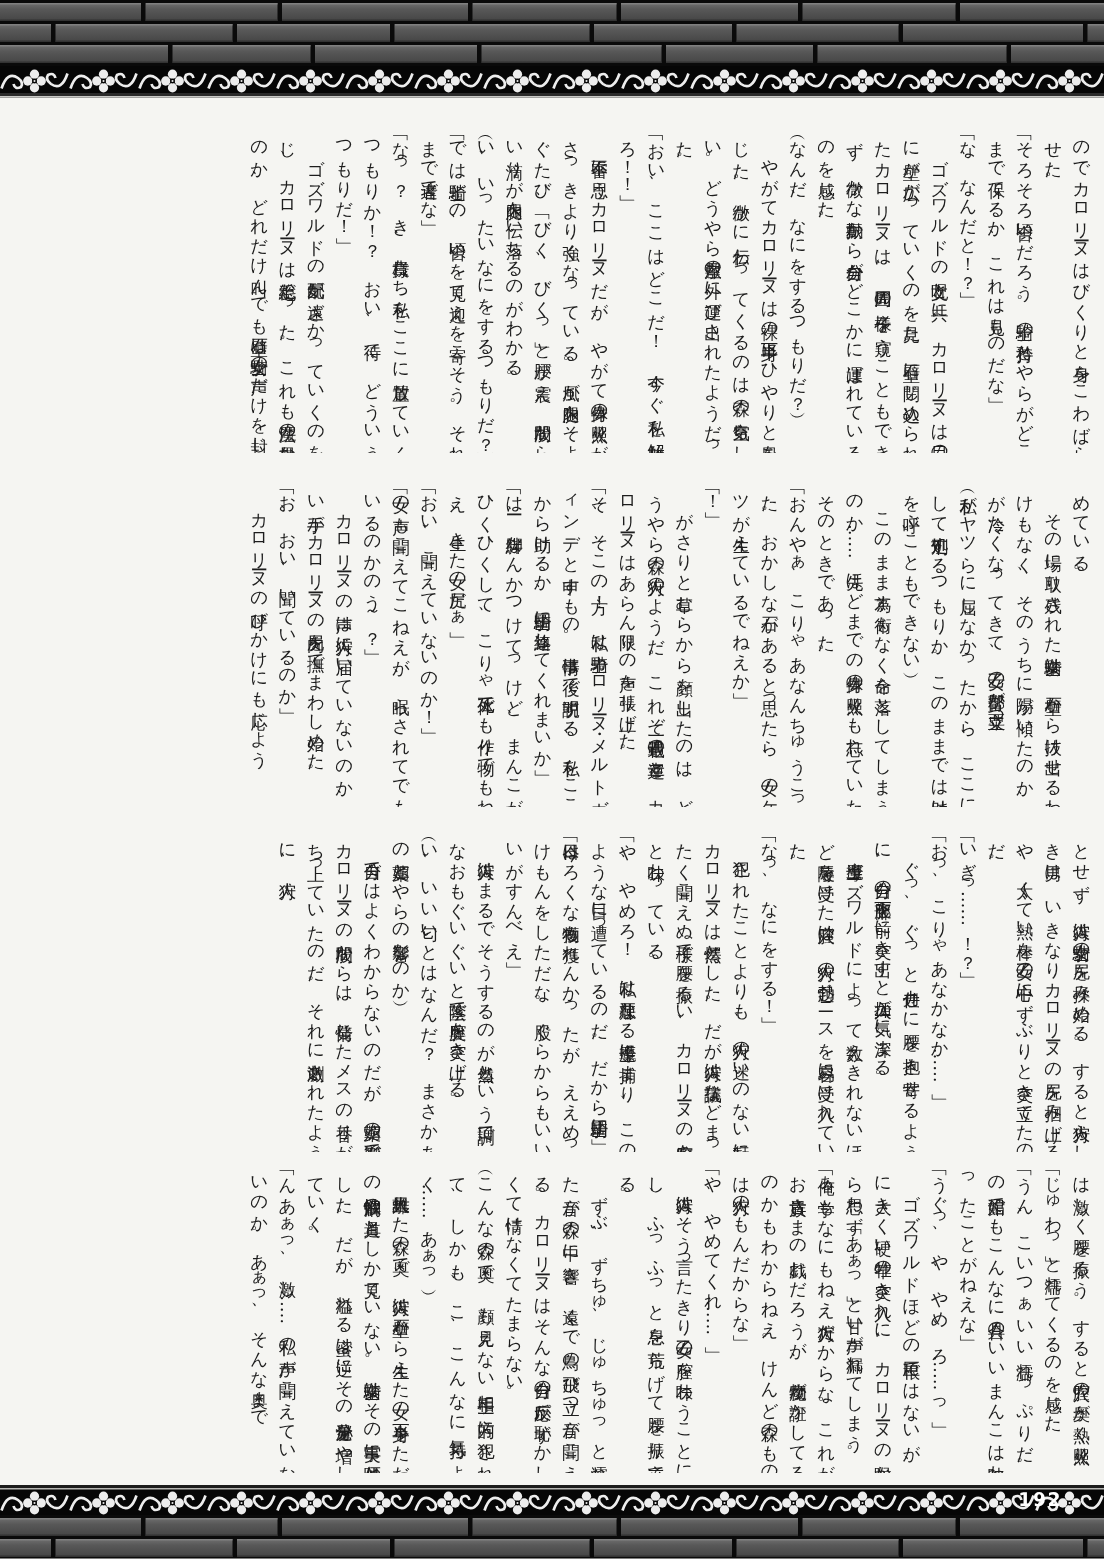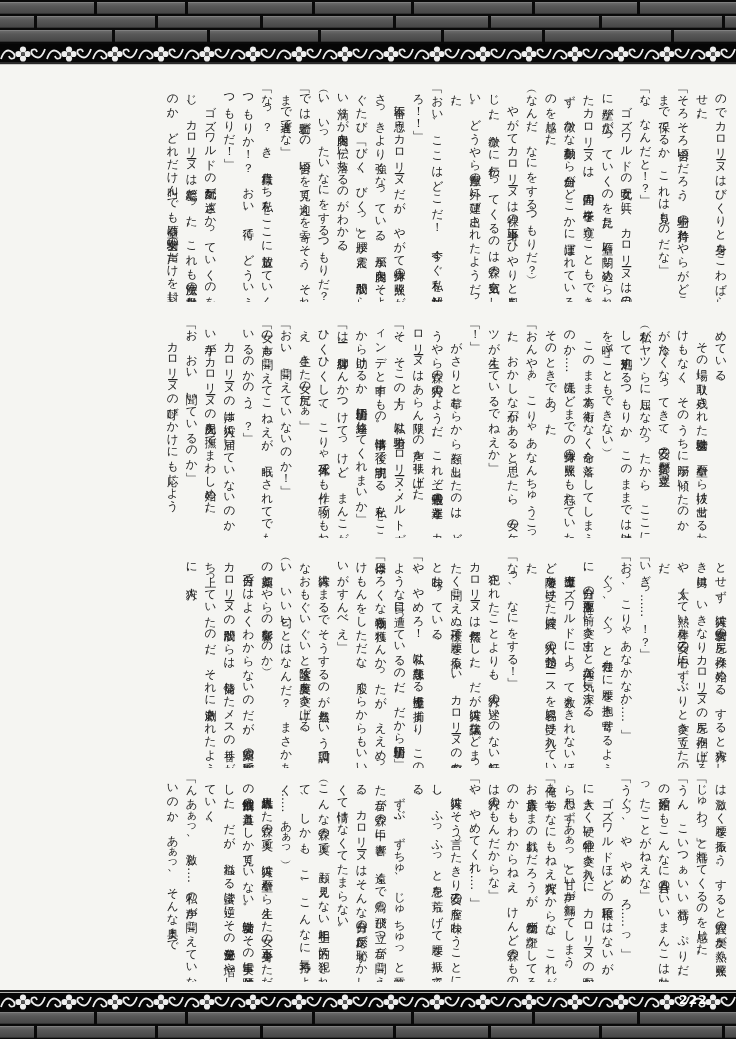--- a/index.html
+++ b/index.html
@@ -298,21 +298,21 @@
     <p>　ゴズワルドほどの巨根ではないが、十分に大きく硬い牡竿の突き入れに、カロリーヌの喉から思わず「あぁっ」と甘い声が漏れてしまう。</p>
     <p>「俺ぁ学もなにもねえ狩人だからな。これがお貴族さまの戯れだろうが、魔物が誑かしてるのかもわからねえ。けんど森のものは狩人のもんだからな」</p>
     <p>「や、やめてくれ……」</p>
     <p>　狩人はそう言ったきり乙女の膣を味わうことに専念し、ふっふっと息を荒らげて腰を振り立てる。</p>
     <p>　ずぶ、ずちゅ、じゅちゅっと濡れた音が森の中に響き、遠くで鳥の飛び立つ音が聞こえる。カロリーヌはそんな自分の反応が恥ずかしくて情けなくてたまらない。</p>
     <p>（こんな森の奥で、顔も見えない相手に一方的に犯されて、しかも、こ、こんなに気持ちよく……あぁっ）</p>
     <p>　人里離れた森の奥で、狩人は石壁から生えた女の下半身をただの性欲解消の道具としか見ていない。女騎士はその事実に唖然とした。だが、溢れる蜜は逆にその分泌量を増やしていく。</p>
     <p>「んあぁっ、激し……私の声が聞こえていないのか。あぁっ、そんな奥まで</p>
   </div>
 
-<span class="page-number">222</span>
+<span class="page-number">192</span>
 <div class="ornament ornament-bottom">
     <svg width="46" height="20" viewBox="0 0 46 20" xmlns="http://www.w3.org/2000/svg">
       <path d="M1 15 Q5 3 12 8 Q16 11 14 14 Q10 16 9 12" fill="none" stroke="#ededed" stroke-width="1.8"></path>
       <path d="M45 5 Q41 17 34 12 Q30 9 32 6 Q36 4 37 8" fill="none" stroke="#ededed" stroke-width="1.8"></path>
       <circle cx="23" cy="5.5" r="3.1" fill="#ededed"></circle>
       <circle cx="23" cy="14.5" r="3.1" fill="#ededed"></circle>
       <circle cx="18.5" cy="10" r="3.1" fill="#ededed"></circle>
       <circle cx="27.5" cy="10" r="3.1" fill="#ededed"></circle>
       <circle cx="23" cy="10" r="1.6" fill="#060606"></circle>
       <circle cx="23" cy="10" r="0.7" fill="#ededed"></circle>

